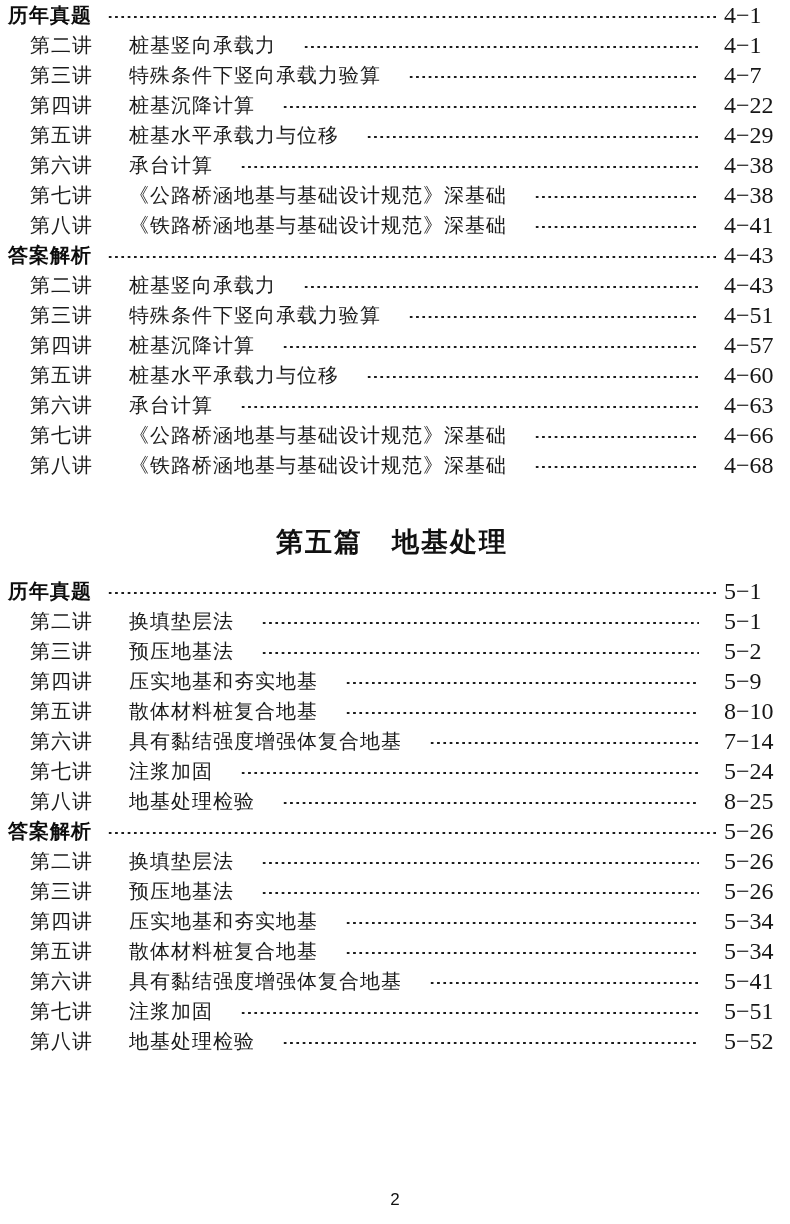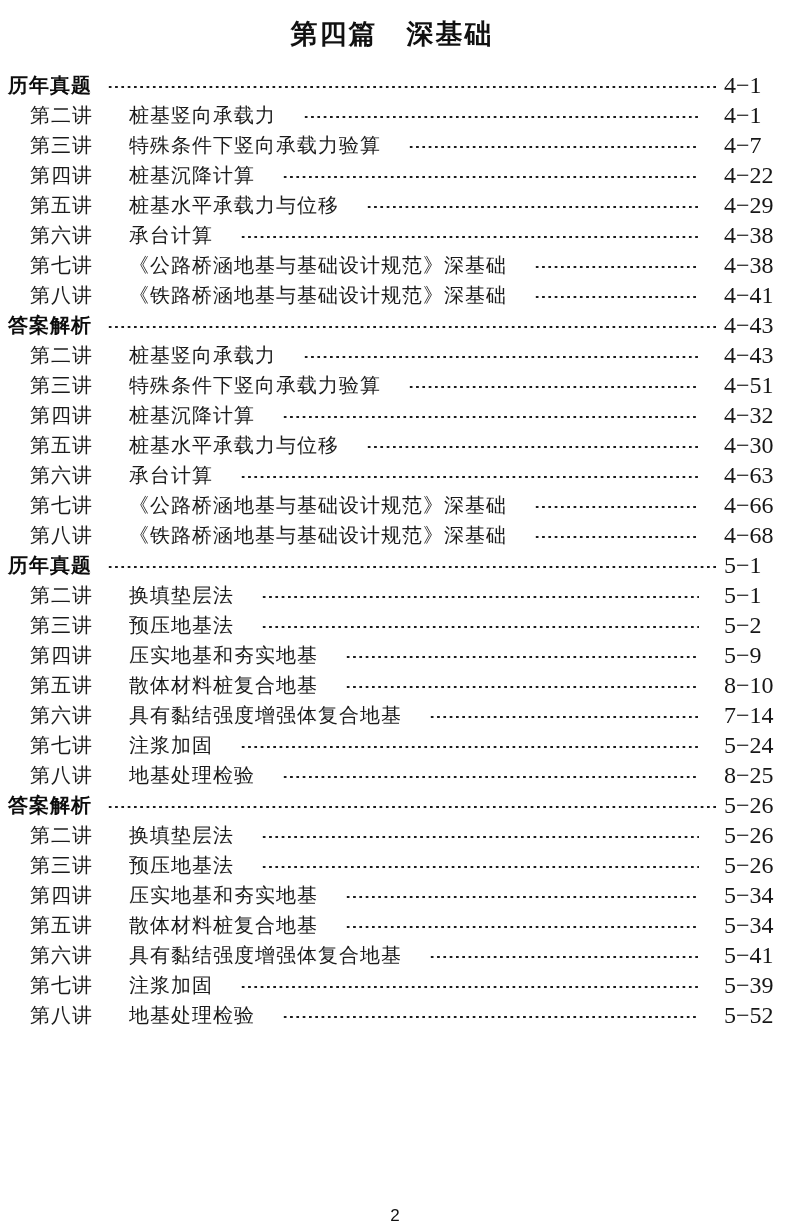--- a/index.html
+++ b/index.html
@@ -85,21 +85,20 @@
     font-size: 17px;
     color: #111;
   }
 </style>
 </head>
 <body>
 
 <div class="page">
   <div>
       <section class="toc-section first">
-        <h1 class="section-title">第四篇　深基础</h1>
         <ul class="toc-list">
           <li class="row header-row">
             <span class="row-label">历年真题</span>
             <span class="leader"></span>
             <span class="page-ref">4−1</span>
           </li>
           <li class="row entry-row">
             <span class="entry-no">第二讲</span>
             <span class="entry-topic">桩基竖向承载力</span>
             <span class="leader"></span>
@@ -155,27 +154,27 @@
           <li class="row entry-row">
             <span class="entry-no">第三讲</span>
             <span class="entry-topic">特殊条件下竖向承载力验算</span>
             <span class="leader"></span>
             <span class="page-ref">4−51</span>
           </li>
           <li class="row entry-row">
             <span class="entry-no">第四讲</span>
             <span class="entry-topic">桩基沉降计算</span>
             <span class="leader"></span>
-            <span class="page-ref">4−32</span>
+            <span class="page-ref">4−57</span>
           </li>
           <li class="row entry-row">
             <span class="entry-no">第五讲</span>
             <span class="entry-topic">桩基水平承载力与位移</span>
             <span class="leader"></span>
-            <span class="page-ref">4−30</span>
+            <span class="page-ref">4−60</span>
           </li>
           <li class="row entry-row">
             <span class="entry-no">第六讲</span>
             <span class="entry-topic">承台计算</span>
             <span class="leader"></span>
             <span class="page-ref">4−63</span>
           </li>
           <li class="row entry-row">
             <span class="entry-no">第七讲</span>
             <span class="entry-topic">《公路桥涵地基与基础设计规范》深基础</span>
@@ -184,20 +183,21 @@
           </li>
           <li class="row entry-row">
             <span class="entry-no">第八讲</span>
             <span class="entry-topic">《铁路桥涵地基与基础设计规范》深基础</span>
             <span class="leader"></span>
             <span class="page-ref">4−68</span>
           </li>
         </ul>
       </section>
       <section class="toc-section second">
+        <h1 class="section-title">第五篇　地基处理</h1>
         <ul class="toc-list">
           <li class="row header-row">
             <span class="row-label">历年真题</span>
             <span class="leader"></span>
             <span class="page-ref">5−1</span>
           </li>
           <li class="row entry-row">
             <span class="entry-no">第二讲</span>
             <span class="entry-topic">换填垫层法</span>
             <span class="leader"></span>
@@ -271,21 +271,21 @@
           <li class="row entry-row">
             <span class="entry-no">第六讲</span>
             <span class="entry-topic">具有黏结强度增强体复合地基</span>
             <span class="leader"></span>
             <span class="page-ref">5−41</span>
           </li>
           <li class="row entry-row">
             <span class="entry-no">第七讲</span>
             <span class="entry-topic">注浆加固</span>
             <span class="leader"></span>
-            <span class="page-ref">5−39</span>
+            <span class="page-ref">5−51</span>
           </li>
           <li class="row entry-row">
             <span class="entry-no">第八讲</span>
             <span class="entry-topic">地基处理检验</span>
             <span class="leader"></span>
             <span class="page-ref">5−52</span>
           </li>
         </ul>
       </section>
     </div>

